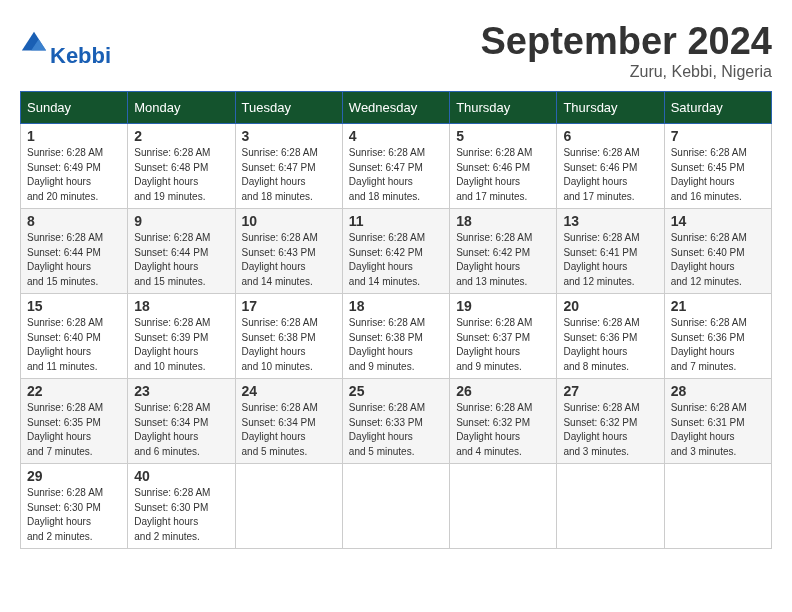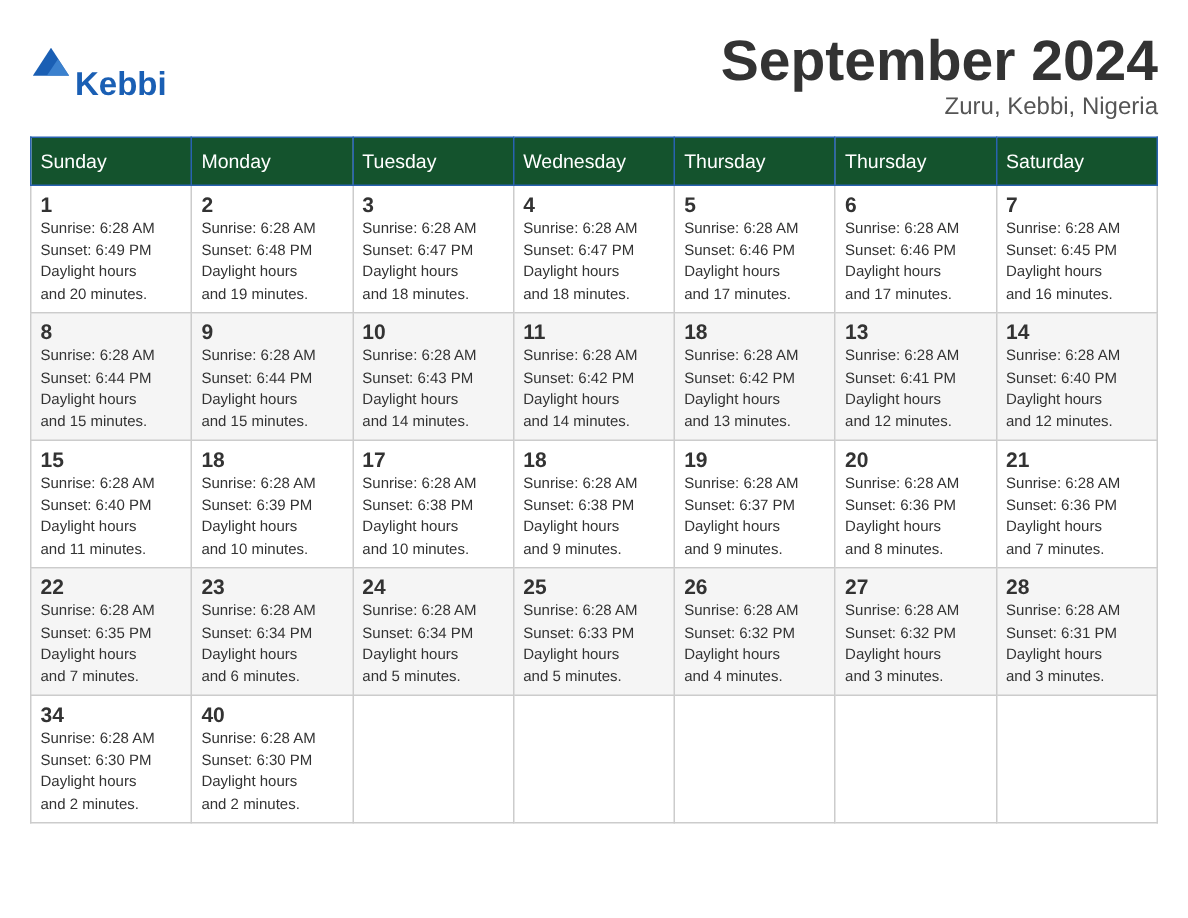--- a/index.html
+++ b/index.html
@@ -238,21 +238,21 @@
           <span class="day-num">27</span>
 <div class="day-info">Sunrise: 6:28 AM<br>Sunset: 6:32 PM<br>Daylight hours<br>and 3 minutes.</div>
         </td>
         <td>
           <span class="day-num">28</span>
 <div class="day-info">Sunrise: 6:28 AM<br>Sunset: 6:31 PM<br>Daylight hours<br>and 3 minutes.</div>
         </td>
       </tr>
       <tr>
         <td>
-          <span class="day-num">34</span>
+          <span class="day-num">29</span>
 <div class="day-info">Sunrise: 6:28 AM<br>Sunset: 6:30 PM<br>Daylight hours<br>and 2 minutes.</div>
         </td>
         <td>
           <span class="day-num">40</span>
 <div class="day-info">Sunrise: 6:28 AM<br>Sunset: 6:30 PM<br>Daylight hours<br>and 2 minutes.</div>
         </td>
         <td class="empty-cell"></td>
         <td class="empty-cell"></td>
         <td class="empty-cell"></td>
         <td class="empty-cell"></td>

